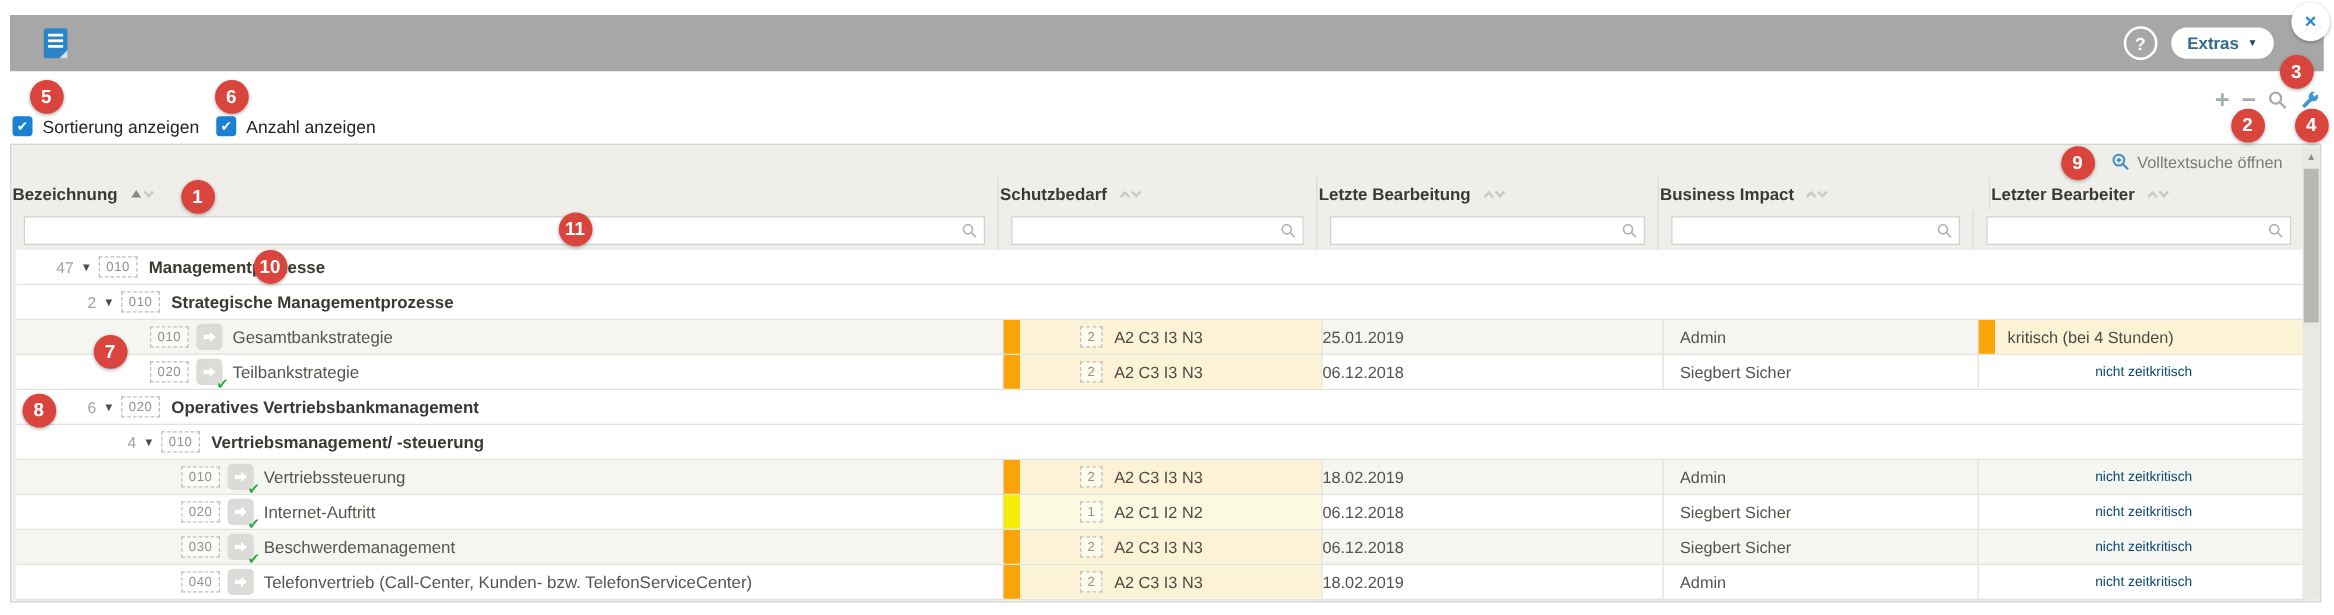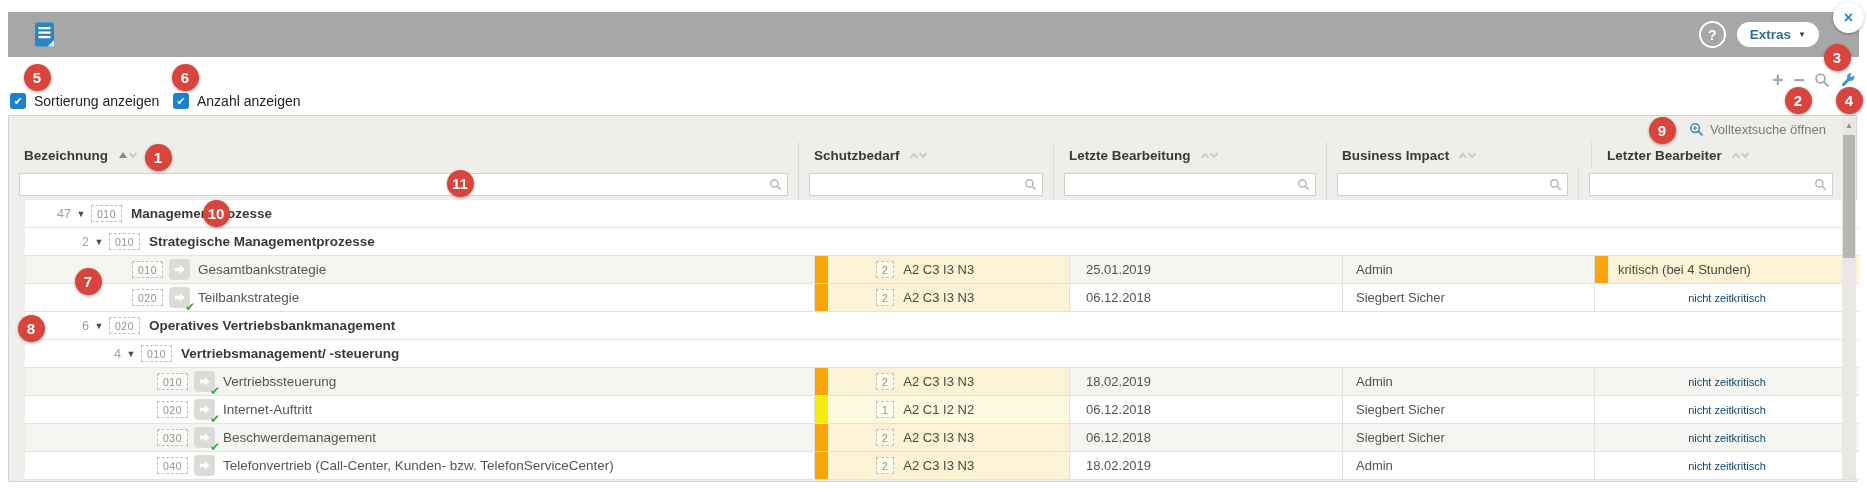--- a/index.html
+++ b/index.html
@@ -32,56 +32,56 @@
   .tool-glyph{color:#a4abaf;font-size:20px;font-weight:bold;line-height:20px;cursor:pointer;}
   .tool-svg{display:flex;cursor:pointer;}
 
   
   .table{position:absolute;left:8px;top:115px;width:1847px;height:365px;border:1px solid #d6d4ce;background:#efeeea;}
   .fulltext-bar{position:absolute;top:0;left:0;right:0;height:26px;display:flex;align-items:center;justify-content:flex-end;
             padding-right:30px;gap:6px;}
   .fulltext-label{color:#7c7a72;font-size:13px;cursor:pointer;}
 
   .header-row{position:absolute;top:26px;left:0;height:26px;width:1834px;display:flex;}
-  .hcell{display:flex;align-items:center;padding-left:15px;font-weight:bold;font-size:13.5px;color:#3a3a35;
+  .hcell{display:flex;align-items:center;padding-left:1px;font-weight:bold;font-size:13.5px;color:#3a3a35;
          border-left:1px solid #dcdad4;box-sizing:border-box;cursor:pointer;}
   .hcell:first-child{border-left:none;}
   .sort{margin-left:11px;display:flex;gap:3px;align-items:center;}
   .tri-up{width:0;height:0;border-left:4.5px solid transparent;border-right:4.5px solid transparent;border-bottom:6px solid #8a887f;}
   .chev{width:6px;height:6px;display:inline-block;box-sizing:border-box;}
   .chev-up{border-left:2px solid #cccac3;border-top:2px solid #cccac3;transform:rotate(45deg);margin-top:3px;}
   .chev-down{border-right:2px solid #cccac3;border-bottom:2px solid #cccac3;transform:rotate(45deg);margin-top:-3px;}
 
   .filter-row{position:absolute;top:52px;height:32px;width:1834px;display:flex;}
   .fcell{border-left:1px solid #dcdad4;box-sizing:border-box;display:flex;align-items:center;padding:0 10px;}
   .fcell:first-child{border-left:none;}
   .finput-wrap{position:relative;width:100%;height:23px;}
   .finput{width:100%;height:23px;box-sizing:border-box;background:#fff;border:1px solid #d2d0ca;outline:none;
           padding:0 24px 0 8px;font-family:inherit;font-size:13px;color:#444;}
   .finput-mag{position:absolute;right:6px;top:5px;display:flex;}
 
-  .body{position:absolute;top:84px;left:16px;width:1834px;}
+  .body{position:absolute;top:84px;left:4px;width:1834px;}
   .row{height:28px;display:flex;border-bottom:1px solid #e4e2dc;background:#fff;box-sizing:border-box;}
   .row.shaded{background:#f5f5f1;}
   .gcell{display:flex;align-items:center;width:100%;}
   .count{text-align:right;color:#a2a09a;font-size:12.5px;}
   .count.l1{width:46px;} .count.l2{width:64px;} .count.l3{width:96px;}
   .collapse{width:20px;text-align:center;color:#4c4c46;font-size:9px;cursor:pointer;}
   .badge{border:1px dashed #c2c0b9;color:#93918a;font-size:10.5px;padding:1.5px 5px;letter-spacing:.5px;
          background:rgba(255,255,255,.55);white-space:nowrap;}
   .glabel{margin-left:9px;font-weight:bold;font-size:13.5px;color:#3a3a34;white-space:nowrap;}
   .leafpad{display:inline-block;} .leafpad.l3{width:107px;} .leafpad.l4{width:132px;}
   .proc-icon{width:21px;height:21px;background:#dbdbd8;border-radius:4px;margin-left:6px;position:relative;
              display:flex;align-items:center;justify-content:center;flex:none;}
   .check{position:absolute;right:-5px;bottom:-6px;color:#2fa93c;font-size:12px;font-weight:bold;text-shadow:0 0 2px #fff;}
   .llabel{margin-left:8px;font-size:13.5px;color:#57554f;white-space:nowrap;}
   .cell{box-sizing:border-box;display:flex;align-items:center;}
   .cell.c1{width:789px;}
   .cell.c2{width:255px;border-left:1px solid #e2e0da;position:relative;}
-  .cell.c3{width:273px;border-left:1px solid #e2e0da;padding-left:16px;font-size:13px;color:#55534d;}
+  .cell.c3{width:273px;border-left:1px solid #e2e0da;font-size:13px;color:#55534d;}
   .cell.c4{width:252px;border-left:1px solid #e2e0da;padding-left:13px;font-size:13px;color:#55534d;}
   .cell.c5{width:265px;border-left:1px solid #e2e0da;position:relative;}
   .bar{position:absolute;left:0;top:0;bottom:0;width:13px;}
   .sev-orange{background:#fcf3d6;} .sev-orange .bar{background:#f9a40b;}
   .sev-yellow{background:#fbfae1;} .sev-yellow .bar{background:#f5ec08;}
   .sb-badge{margin-left:61px;}
   .sb-text{margin-left:9px;font-size:13px;color:#4c4a44;}
   .bi-ok{justify-content:center;}
   .bi-ok .bi-text{color:#0c4a6e;font-size:11px;}
   .bi-critical{background:#fcf3d6;}

